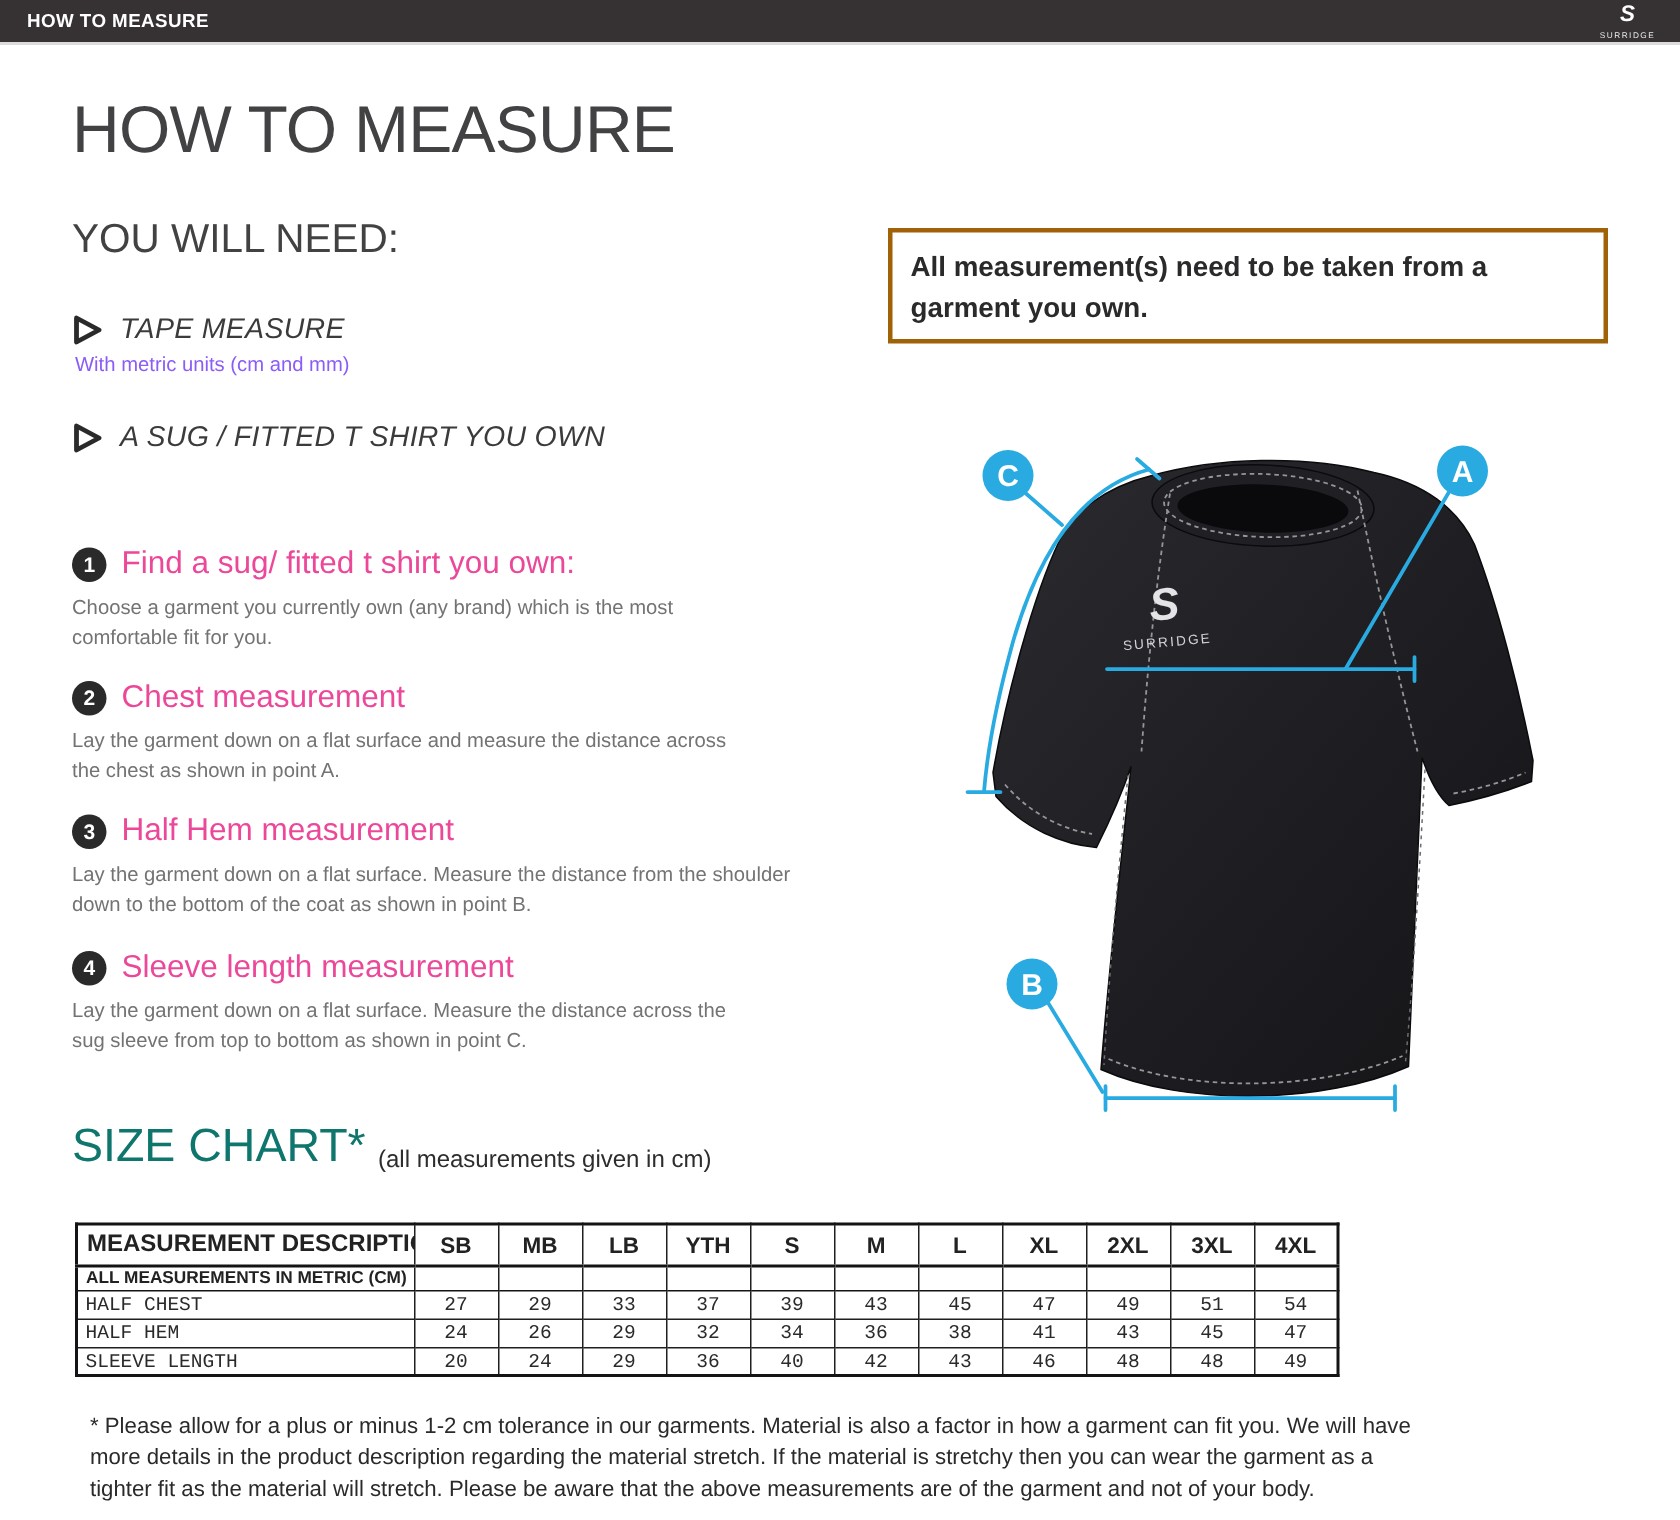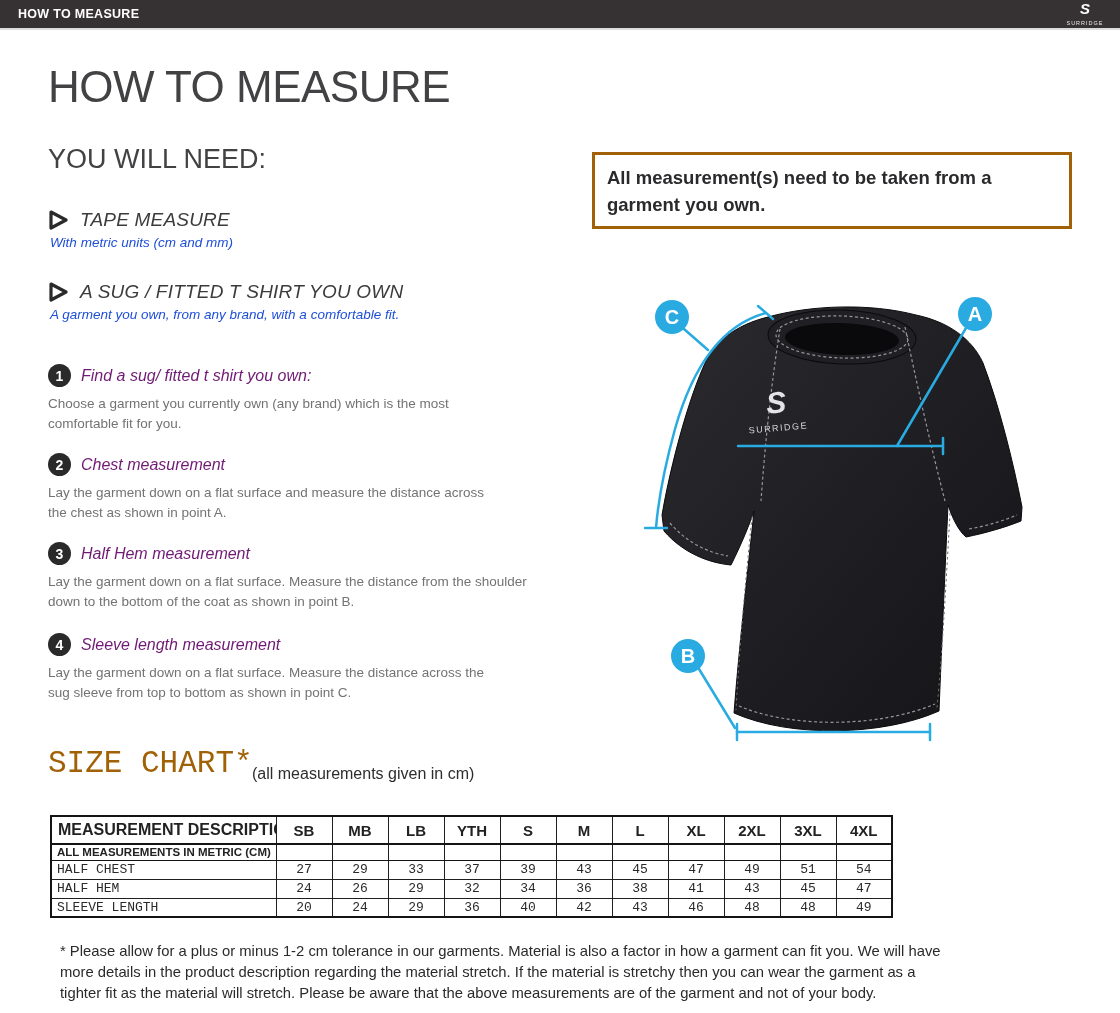--- a/index.html
+++ b/index.html
@@ -19,62 +19,62 @@
                 font-size: 44px; font-weight: 500; color: #424244; letter-spacing: -0.5px; }
   .need-heading { position: absolute; left: 48px; top: 144px;
                   font-size: 27px; color: #424244; }
 
   
   .need-item { position: absolute; left: 48px; }
   .need-item.item-0 { top: 209px; }
   .need-item.item-1 { top: 281px; }
   .need-row { display: flex; align-items: center; gap: 11px; }
   .need-label { font-size: 19px; color: #3b3b3d; letter-spacing: .2px; font-style: italic; }
-  .need-desc { margin: 4px 0 0 2px; font-size: 13.5px; color: #1d4ed8; font-style: italic; }
+  .need-desc { margin: 4px 0 0 2px; font-size: 13.5px; color: #8b5cf6; }
 
   
   .step { position: absolute; left: 48px; width: 545px; }
   .step.step-0 { top: 364px; }
   .step.step-1 { top: 453px; }
   .step.step-2 { top: 542px; }
   .step.step-3 { top: 633px; }
   .step-head { display: flex; align-items: center; gap: 10px; }
   .badge { width: 23px; height: 23px; border-radius: 50%; background: #2b2a2b;
            color: #fff; font-size: 14px; font-weight: bold; flex: 0 0 23px;
            display: flex; align-items: center; justify-content: center; }
-  .step-title { font-size: 16px; color: #701a75; font-style: italic; }
+  .step-title { font-size: 21px; color: #ec4899; }
   .step-body { margin: 7px 0 0 0; font-size: 13.5px; line-height: 1.45;
                color: #737373; white-space: pre-line; }
 
   
   .note-box { position: absolute; left: 592px; top: 152px; width: 480px; height: 77px;
               border: 3px solid #a16207; padding: 10px 12px;
               font-size: 18.5px; font-weight: bold; color: #2a2a2c; line-height: 1.45; }
 
   
   .figure { position: absolute; left: 615px; top: 265px; width: 495px; height: 505px; }
   .blue-line { stroke: #29abe2; stroke-width: 2.5; fill: none; stroke-linecap: round; }
   .stitch { stroke: #96969a; stroke-width: 1.2; fill: none; stroke-dasharray: 3 2.5; }
   .seam { stroke: #6d6d71; stroke-width: 1; fill: none; stroke-dasharray: 2.5 3; }
 
   
   .sizechart-heading { position: absolute; left: 48px; top: 746px;
-                       font-size: 31px; color: #a16207; font-family: Liberation Mono, monospace; }
+                       font-size: 31px; color: #0f766e; }
   .sizechart-subtitle { position: absolute; left: 252px; top: 765px;
                         font-size: 16px; color: #2d2d2f; }
   table.size-table { position: absolute; left: 50px; top: 815px; width: 841px;
                      border-collapse: collapse; table-layout: fixed;
                      border: 2px solid #141416; }
   .size-table th, .size-table td { border: 1px solid #1f1f21; padding: 0 4px;
                                    overflow: hidden; white-space: nowrap; }
   .size-table thead th { height: 28px; font-size: 15px; font-weight: bold;
                          color: #222; border-bottom: 2.5px solid #141416; text-align: center; }
   .size-table thead th.desc-col { font-size: 16px; text-align: left; padding-left: 6px; }
   .size-table tr.metric-row td { height: 16px; font-size: 11.5px; font-weight: bold;
-                                 text-align: left; padding-left: 5px; color: #222;
+                                 text-align: center; padding-left: 5px; color: #222;
                                  border-bottom: 1.5px solid #141416; margin-left: 40px; }
   .size-table tr.data-row td { height: 19px; font-size: 13px; text-align: center; color: #2a2a2c; font-family: Liberation Mono, monospace; }
   .size-table tr.data-row td.row-label { text-align: left; padding-left: 5px; }
 
   
   .footnote { position: absolute; left: 60px; top: 941px; width: 1062px;
               font-size: 14.8px; line-height: 1.42; color: #2a2a2c; white-space: pre-line; }
 </style>
 </head>
 <body>
@@ -102,21 +102,20 @@
     <div class="need-desc">With metric units (cm and mm)</div>
   </div>
 
   <div class="need-item item-1">
     <div class="need-row">
       <svg width="21" height="20" viewBox="0 0 21 20">
         <polygon points="3,2 18,10 3,18" fill="#ffffff" stroke="#2b2a2b" stroke-width="3.2" stroke-linejoin="round"></polygon>
       </svg>
       <span class="need-label">A SUG / FITTED T SHIRT YOU OWN</span>
     </div>
-    <div class="need-desc">A garment you own, from any brand, with a comfortable fit.</div>
   </div>
 
   <div class="step step-0">
     <div class="step-head">
       <span class="badge">1</span>
       <span class="step-title">Find a sug/ fitted t shirt you own:</span>
     </div>
     <p class="step-body">Choose a garment you currently own (any brand) which is the most
 comfortable fit for you.</p>
   </div>

